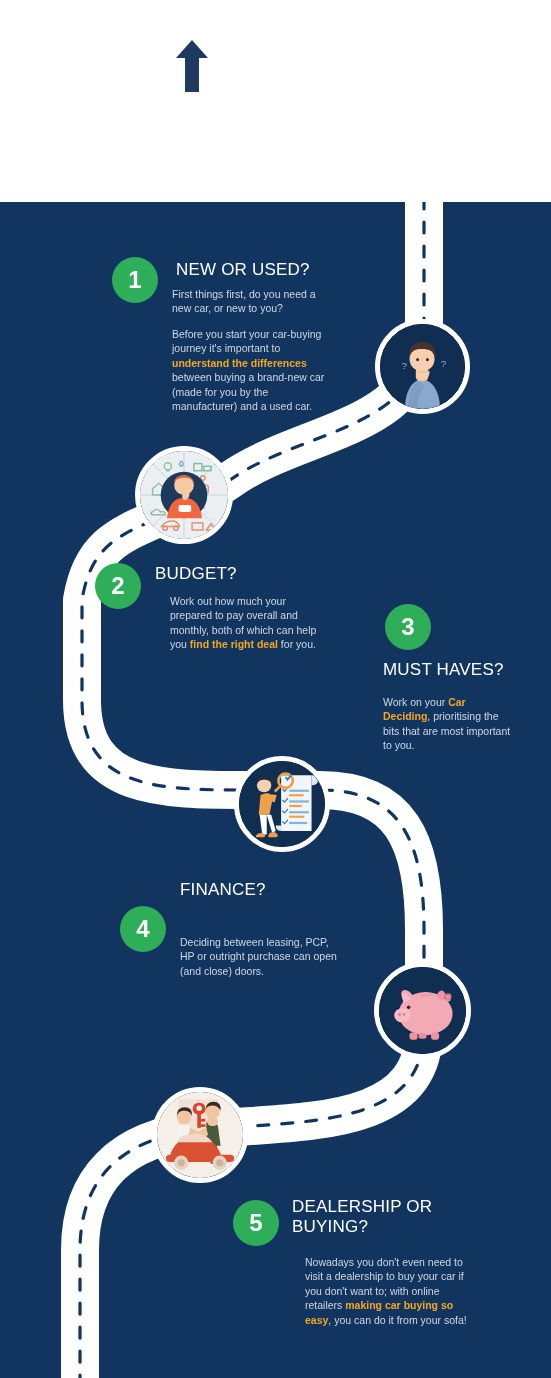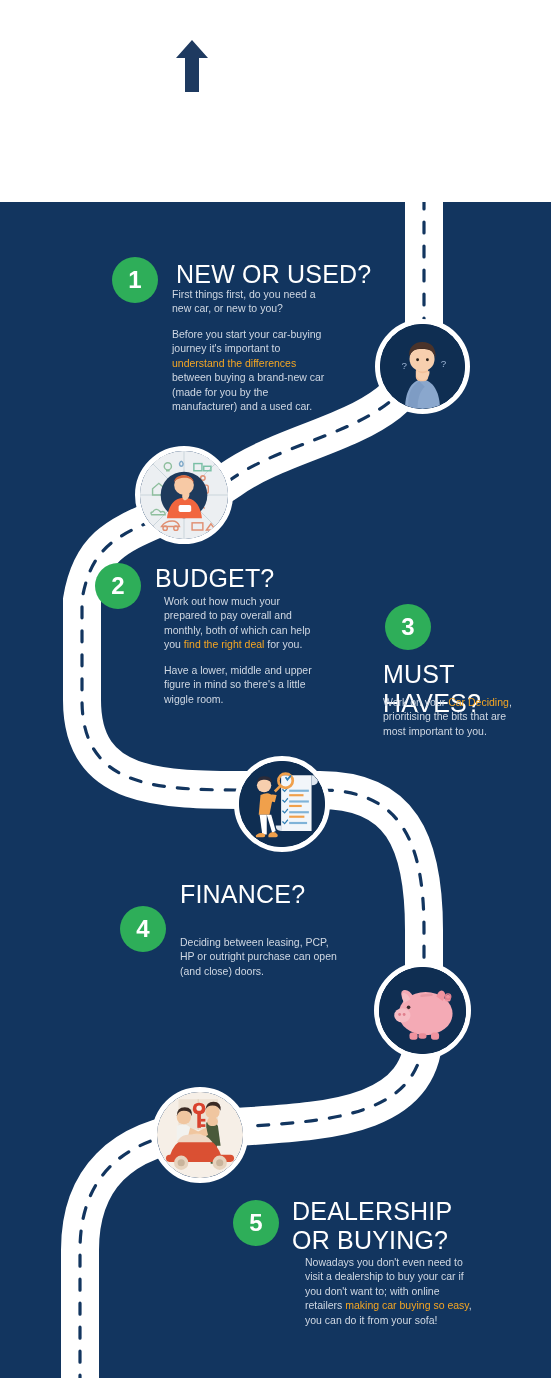--- a/index.html
+++ b/index.html
@@ -41,29 +41,29 @@
 
   
   .step{position:absolute;}
   .badge{
     position:absolute;width:46px;height:46px;border-radius:50%;
     background:#2eae59;color:#ffffff;font-size:24px;font-weight:bold;
     display:flex;align-items:center;justify-content:center;
     font-family:"Liberation Sans", sans-serif;
   }
   .step-title{
-    position:absolute;color:#ffffff;font-size:25px;font-weight:normal;
+    position:absolute;color:#ffffff;font-size:17px;font-weight:normal;
     letter-spacing:.2px;line-height:1.15;
   }
   .step-body{
     position:absolute;color:#cfd7e2;font-size:10.5px;line-height:1.38;
   }
   .step-body p{margin:0 0 11px 0;}
   .step-body p:last-child{margin-bottom:0;}
-  .hl{color:#f5a623;font-weight:normal;}
+  .hl{color:#f5a623;font-weight:bold;}
 
   
   .ill{position:absolute;border-radius:50%;background:#12355f;
        border:5px solid #ffffff;overflow:hidden;box-sizing:border-box;}
   .ill-inner{position:absolute;inset:0;border-radius:50%;overflow:hidden;background:#0f2e52;}
   .ill svg{display:block;width:100%;height:100%;}
 </style>
 </head>
 <body>
 
@@ -182,23 +182,22 @@
           <path d="M38,35 C38,24 60,24 60,36 C58,30 52,29 46,30 C42,31 39,32 38,35z" fill="#d8663c"></path>
           <rect x="43" y="60" width="14" height="8" rx="2" fill="#ffffff"></rect>
           <path d="M48,46 q3,3 7,0 q1,7 -5,9 q-5,-2 -2,-9z" fill="#f7c9a5"></path>
         </svg>
       </div>
     </div>
 
     <div class="step">
       <div class="badge" style="left:95px;top:361px;">2</div>
       <div class="step-title" style="left:155px;top:362px;width:200px;">BUDGET?</div>
-      <div class="step-body" style="left:164px;top:392px;width:160px;">
+      <div class="step-body" style="left:170px;top:392px;width:160px;">
         <p>Work out how much your prepared to pay overall and monthly, both of which can help you <span class="hl">find the right deal</span> for you.</p>
-        <p>Have a lower, middle and upper figure in mind so there's a little wiggle room.</p>
       </div>
     </div>
 
     <div class="step">
       <div class="badge" style="left:385px;top:402px;">3</div>
       <div class="step-title" style="left:383px;top:458px;width:170px;">MUST HAVES?</div>
       <div class="step-body" style="left:383px;top:493px;width:130px;">
         <p>Work on your <span class="hl">Car Deciding</span>, prioritising the bits that are most important to you.</p>
       </div>
     </div>

